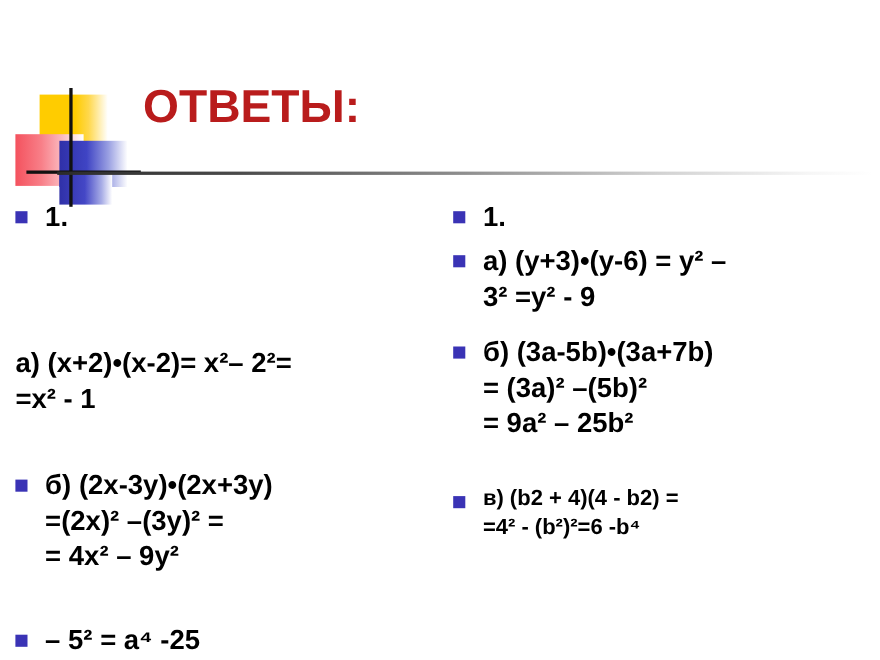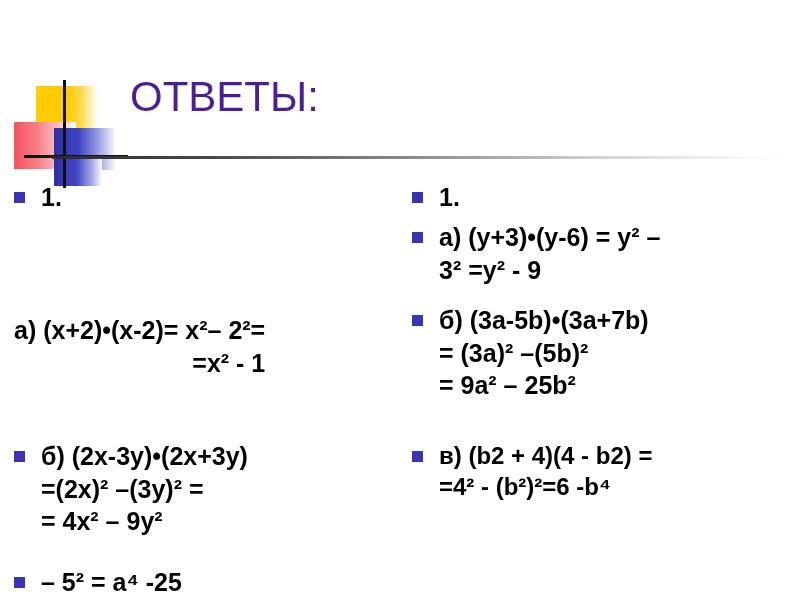--- a/index.html
+++ b/index.html
@@ -56,22 +56,22 @@
   #logo-hline {
     left: 10px; top: 75px; width: 104px; height: 3px;
     background: #111111;
   }
 
   #page-title {
     position: absolute;
     left: 130px;
     top: 76px;
     font-size: 42px;
-    font-weight: normal;
-    color: #4c1d95;
+    font-weight: bold;
+    color: #b91c1c;
     letter-spacing: 0px;
     line-height: 1;
     white-space: nowrap;
   }
 
   #title-rule {
     position: absolute;
     left: 52px;
     top: 156px;
     width: 742px;
@@ -111,34 +111,34 @@
     padding: 0;
     font-size: 25px;
     font-weight: bold;
     line-height: 1.3;
     color: #000000;
     white-space: nowrap;
   }
   .block-body.indented { padding-left: 27px; }
   .block-body .ln { display: block; }
   
-  .flush { padding-left: 0; text-align: right; }
+  .flush { padding-left: 0; }
 
   
   #left-block-1  { top: 6px;   }
   #left-block-2  { top: 139px; }
-  #left-block-3  { top: 265px; }
+  #left-block-3  { top: 250px; }
 
   #right-block-1 { top: 6px;   }
   #right-block-2 { top: 46px;  }
   #right-block-3 { top: 129px; }
   #right-block-4 { top: 265px; }
 
   
-  #right-block-4 .block-body { font-size: 24px; }
+  #right-block-4 .block-body { font-size: 20px; }
 </style>
 </head>
 <body>
 
 <div id="header-block">
 
   <div id="logo-mark">
     <div class="logo-rect" id="logo-yellow"></div>
     <div class="logo-rect" id="logo-red"></div>
     <div class="logo-rect" id="logo-blue-main"></div>

